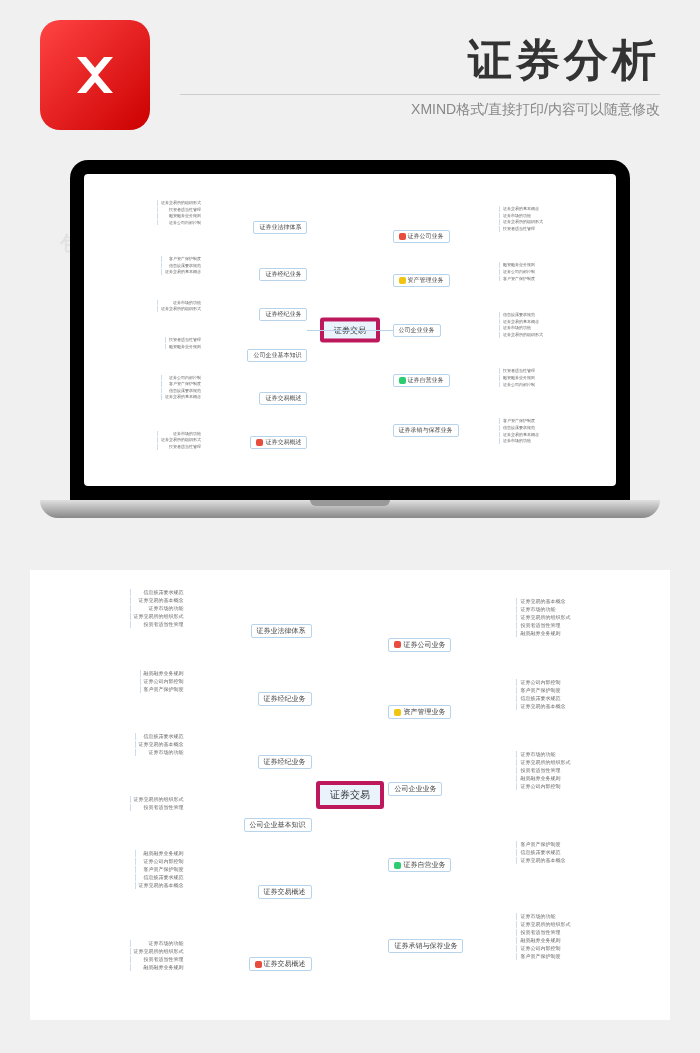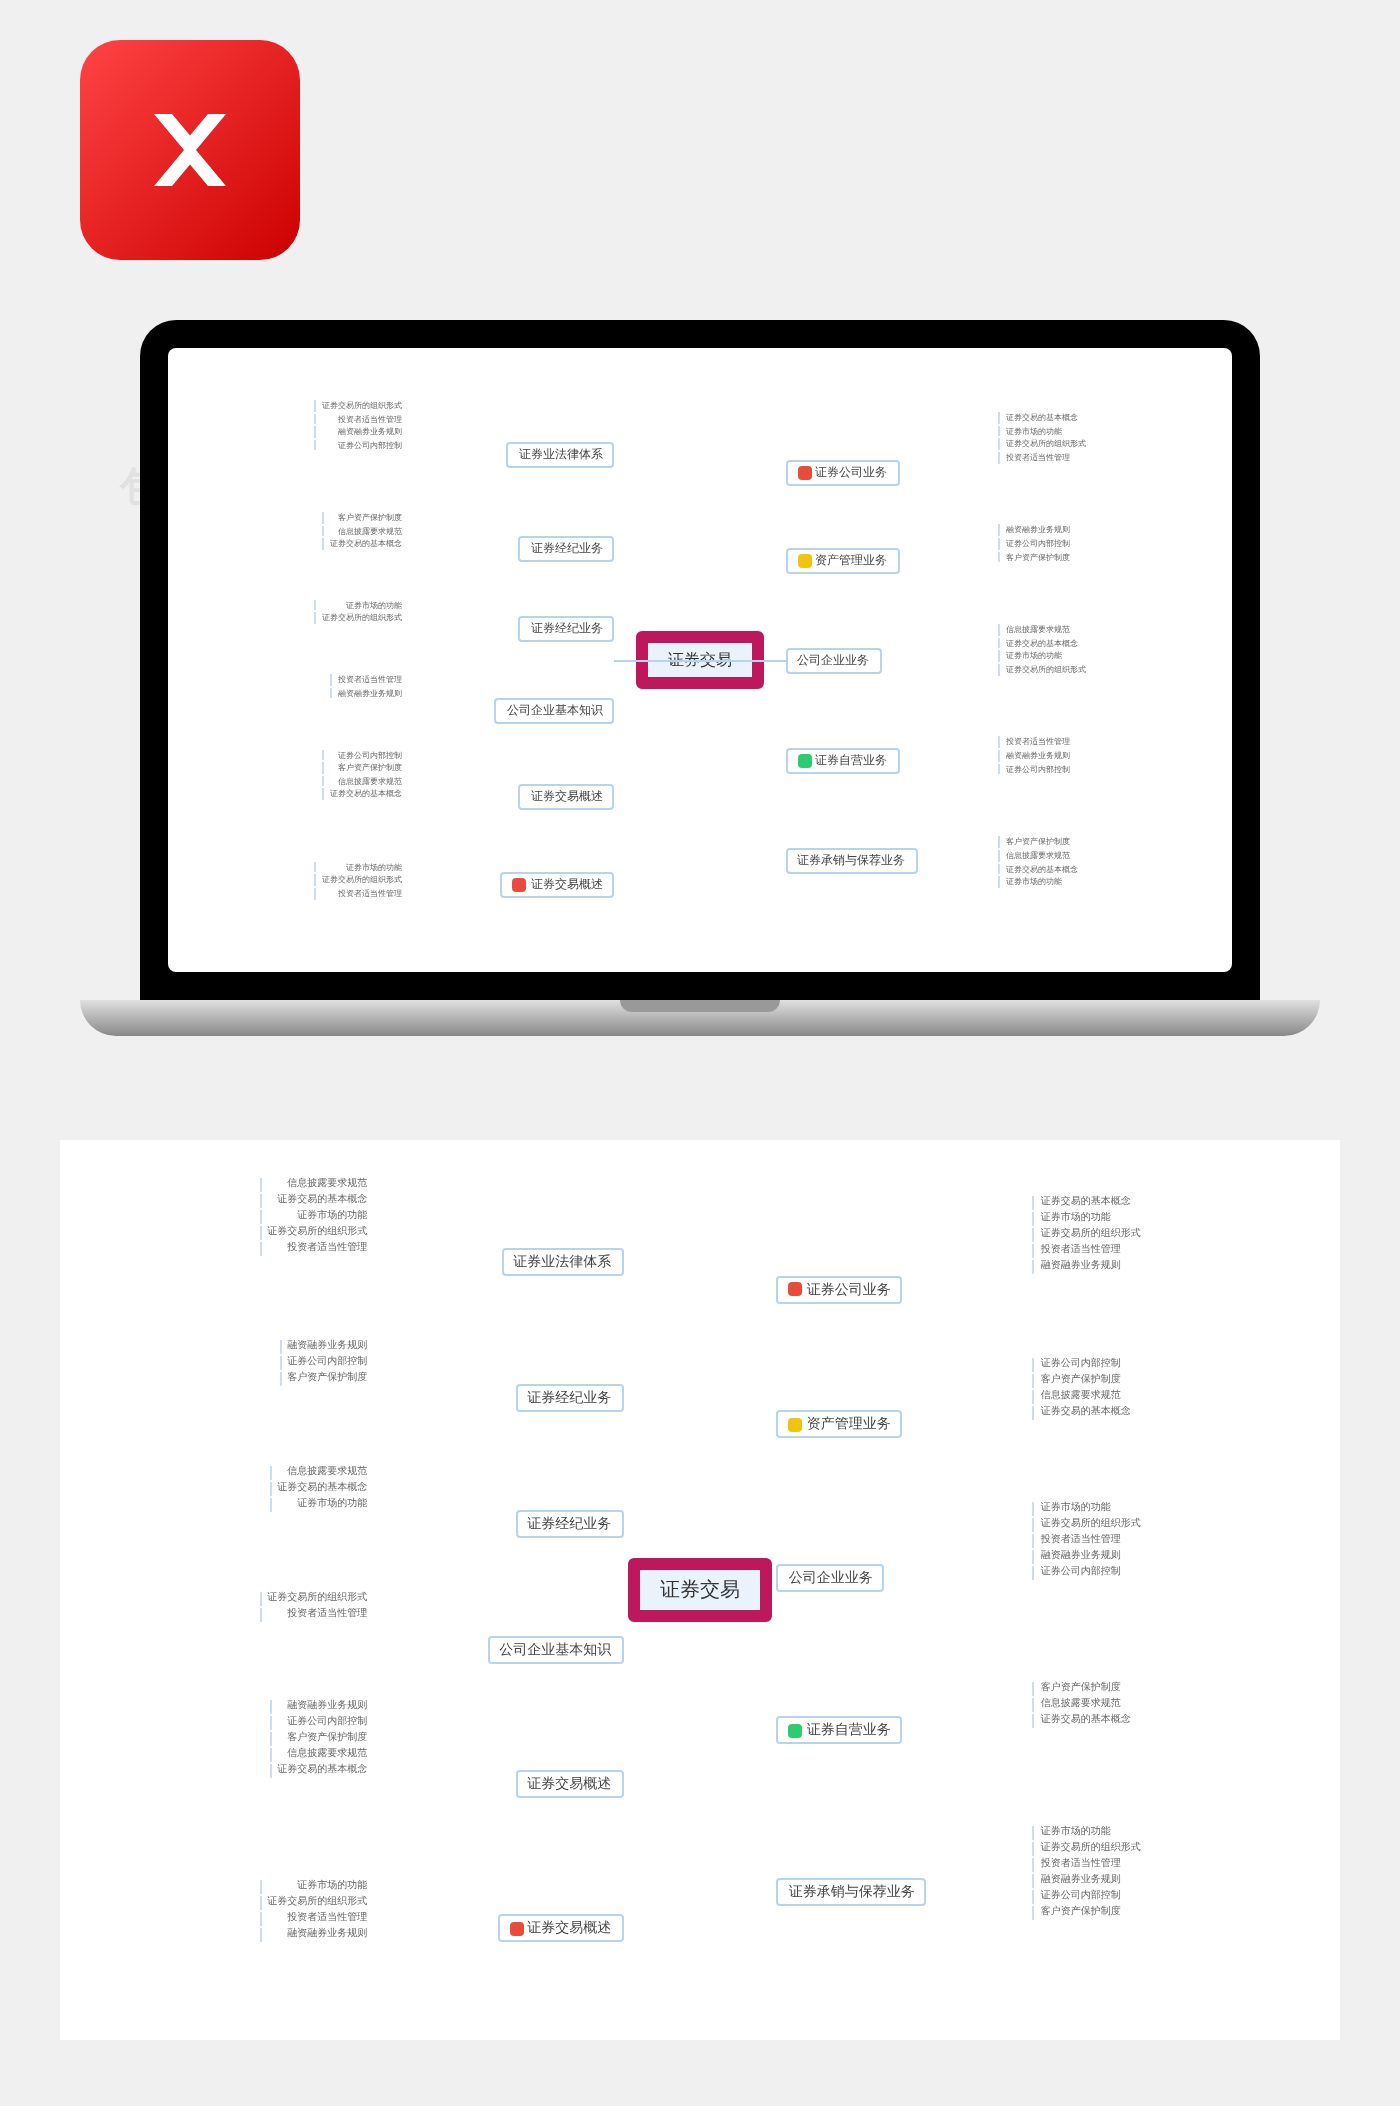--- a/index.html
+++ b/index.html
@@ -103,21 +103,21 @@
     inset: 0;
     display: flex;
     align-items: center;
     justify-content: center;
   }
   .center-node {
     position: absolute;
     left: 50%;
     top: 50%;
     transform: translate(-50%, -50%);
-    border: 6px solid #be185d;
+    border: 4px solid #be185d;
     background: #eaf3fc;
     color: #333;
     font-size: 8px;
     padding: 3px 10px;
     border-radius: 3px;
     white-space: nowrap;
   }
   .branch {
     position: absolute;
     border: 1px solid #b8d4ec;
@@ -162,20 +162,24 @@
 <div class="watermark" style="top:650px;left:80px">包图网</div>
 <div class="watermark" style="top:780px;left:380px">包图网</div>
 <div class="watermark" style="top:920px;left:160px">包图网</div>
 
 <div class="header">
   <div class="logo">
     <svg viewBox="0 0 100 100">
       <path d="M20 20 L45 50 L20 80 L35 80 L50 62 L65 80 L80 80 L55 50 L80 20 L65 20 L50 38 L35 20 Z" fill="#fff"></path>
     </svg>
   </div>
+  <div class="title-block">
+    <div class="main-title">证券分析</div>
+    <div class="subtitle">XMIND格式/直接打印/内容可以随意修改</div>
+  </div>
 </div>
 
 <div class="laptop">
   <div class="laptop-screen">
     <div class="laptop-inner">
       <div class="mindmap">
 
         <div class="center-node">证券交易</div>
 
         <div class="branch" style="left:58%;top:18%"><span class="marker" style="background:#e74c3c"></span><span>证券公司业务</span></div>

